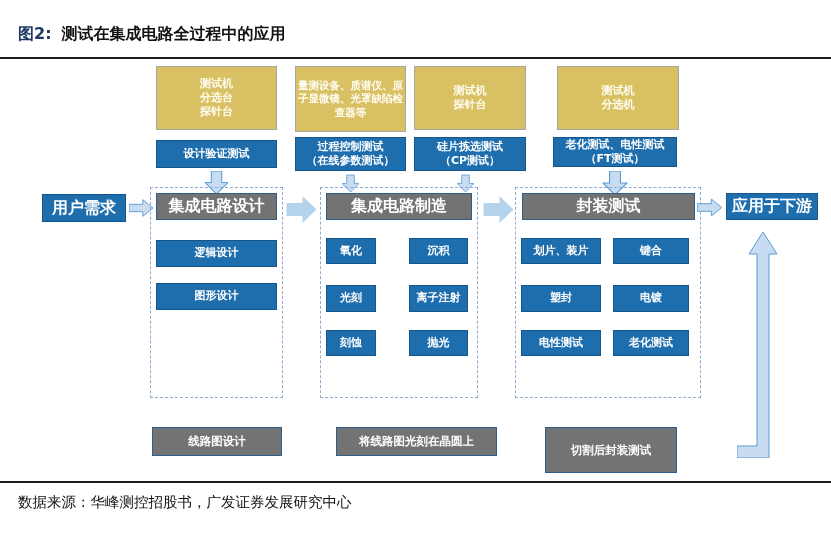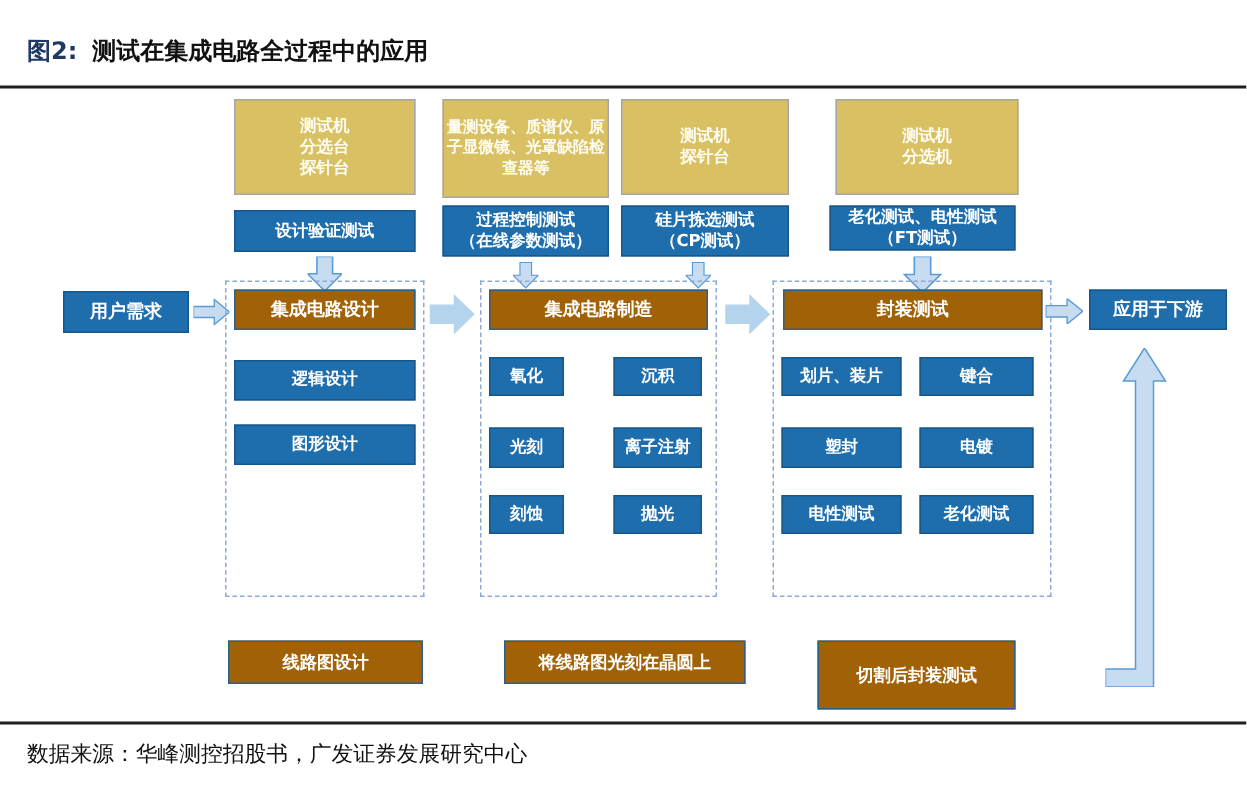--- a/index.html
+++ b/index.html
@@ -13,22 +13,22 @@
   .rule{position:absolute;left:0;width:831px;height:2px;background:#1f1f1f;}
   .top-rule{top:57px;}
   .bottom-rule{top:481px;}
   .source{position:absolute;left:18px;top:493px;font-size:14.5px;color:#111111;}
 
   .diagram{position:absolute;left:0;top:59px;width:831px;height:422px;text-decoration:underline;}
   .box{position:absolute;display:flex;flex-direction:column;align-items:center;justify-content:center;
        text-align:center;color:#ffffff;font-weight:bold;box-sizing:border-box;line-height:1.3;}
   .gold{background:#D9C163;border:1px solid #A6A6A6;color:#fffdf2;font-size:11px;}
   .blue{background:#1E6EAE;border:1px solid #15568C;font-size:11px;}
-  .navy{background:#a16207;border:1px solid #2E5F8A;font-size:11.5px;}
-  .big-label{font-size:12px;}
+  .navy{background:#737373;border:1px solid #2E5F8A;font-size:11.5px;}
+  .big-label{font-size:16px;}
   .dashed{position:absolute;border:1.5px dashed #8EA9D2;background:transparent;box-sizing:border-box;}
   .arrow{position:absolute;}
   .arrow svg{display:block;width:100%;height:100%;}
 </style>
 </head>
 <body>
 
 <div class="header">
   <span class="fig-label">图2:</span><span class="fig-title">测试在集成电路全过程中的应用</span>
 </div>

